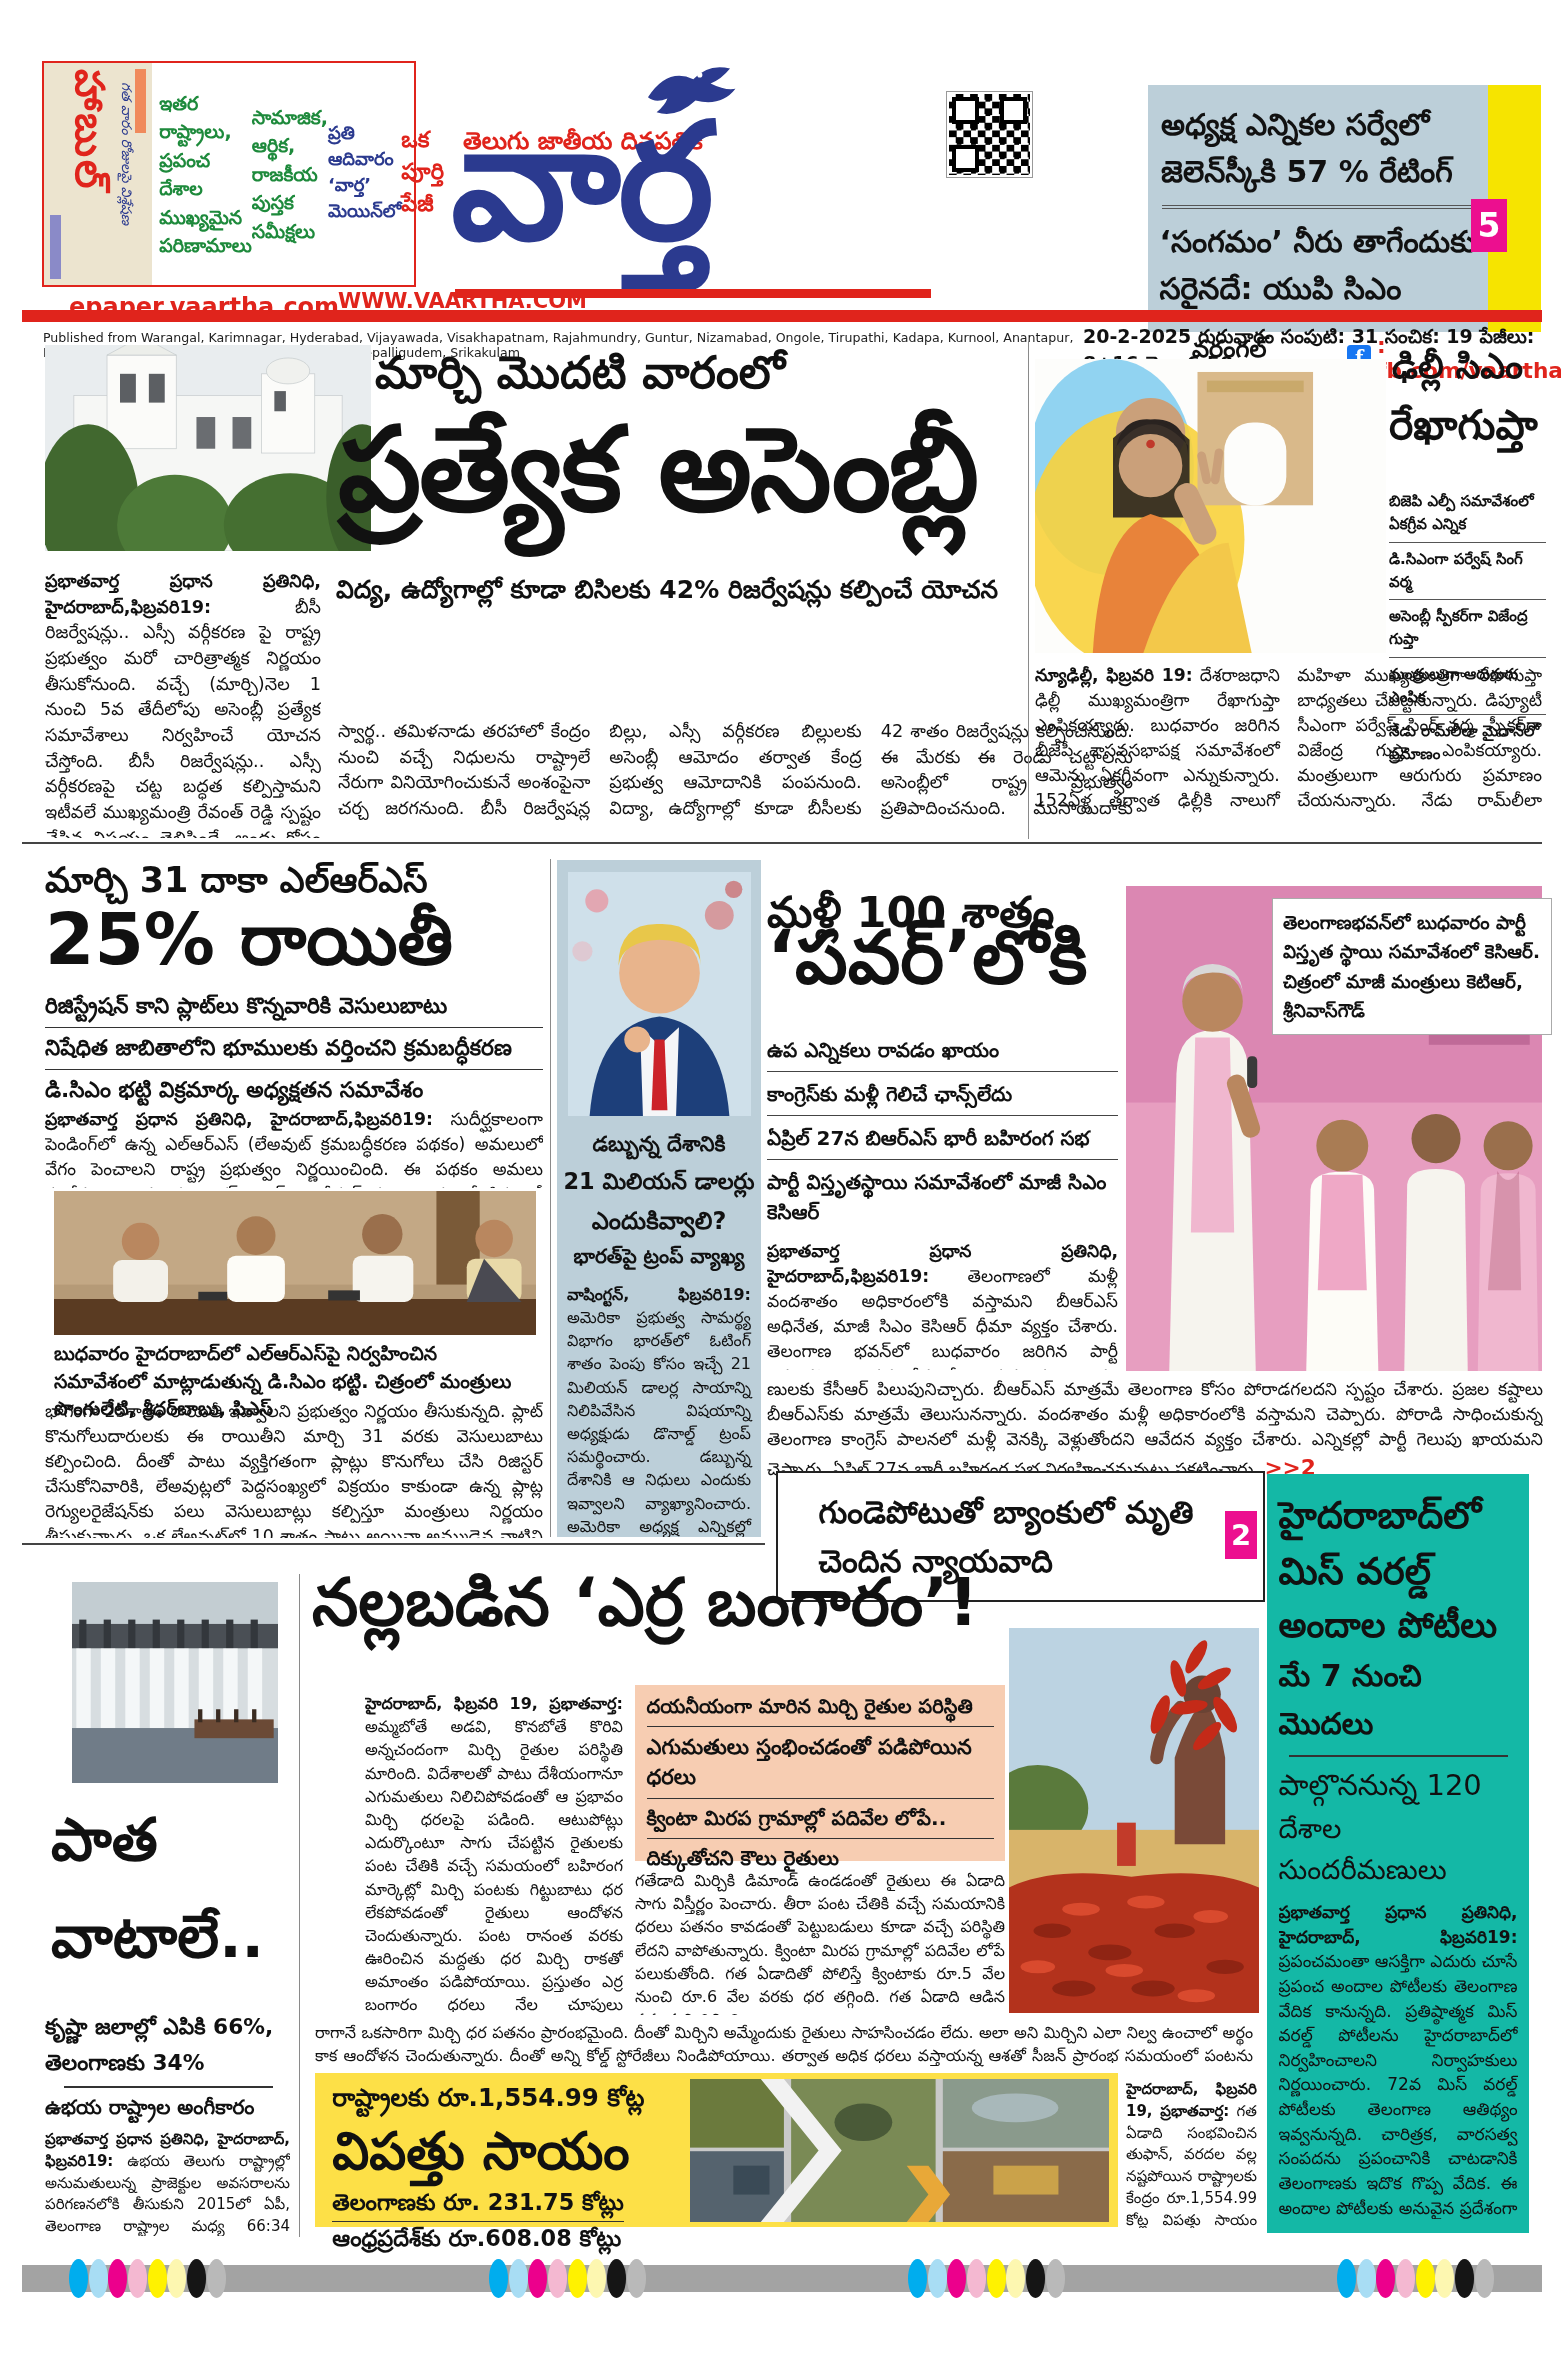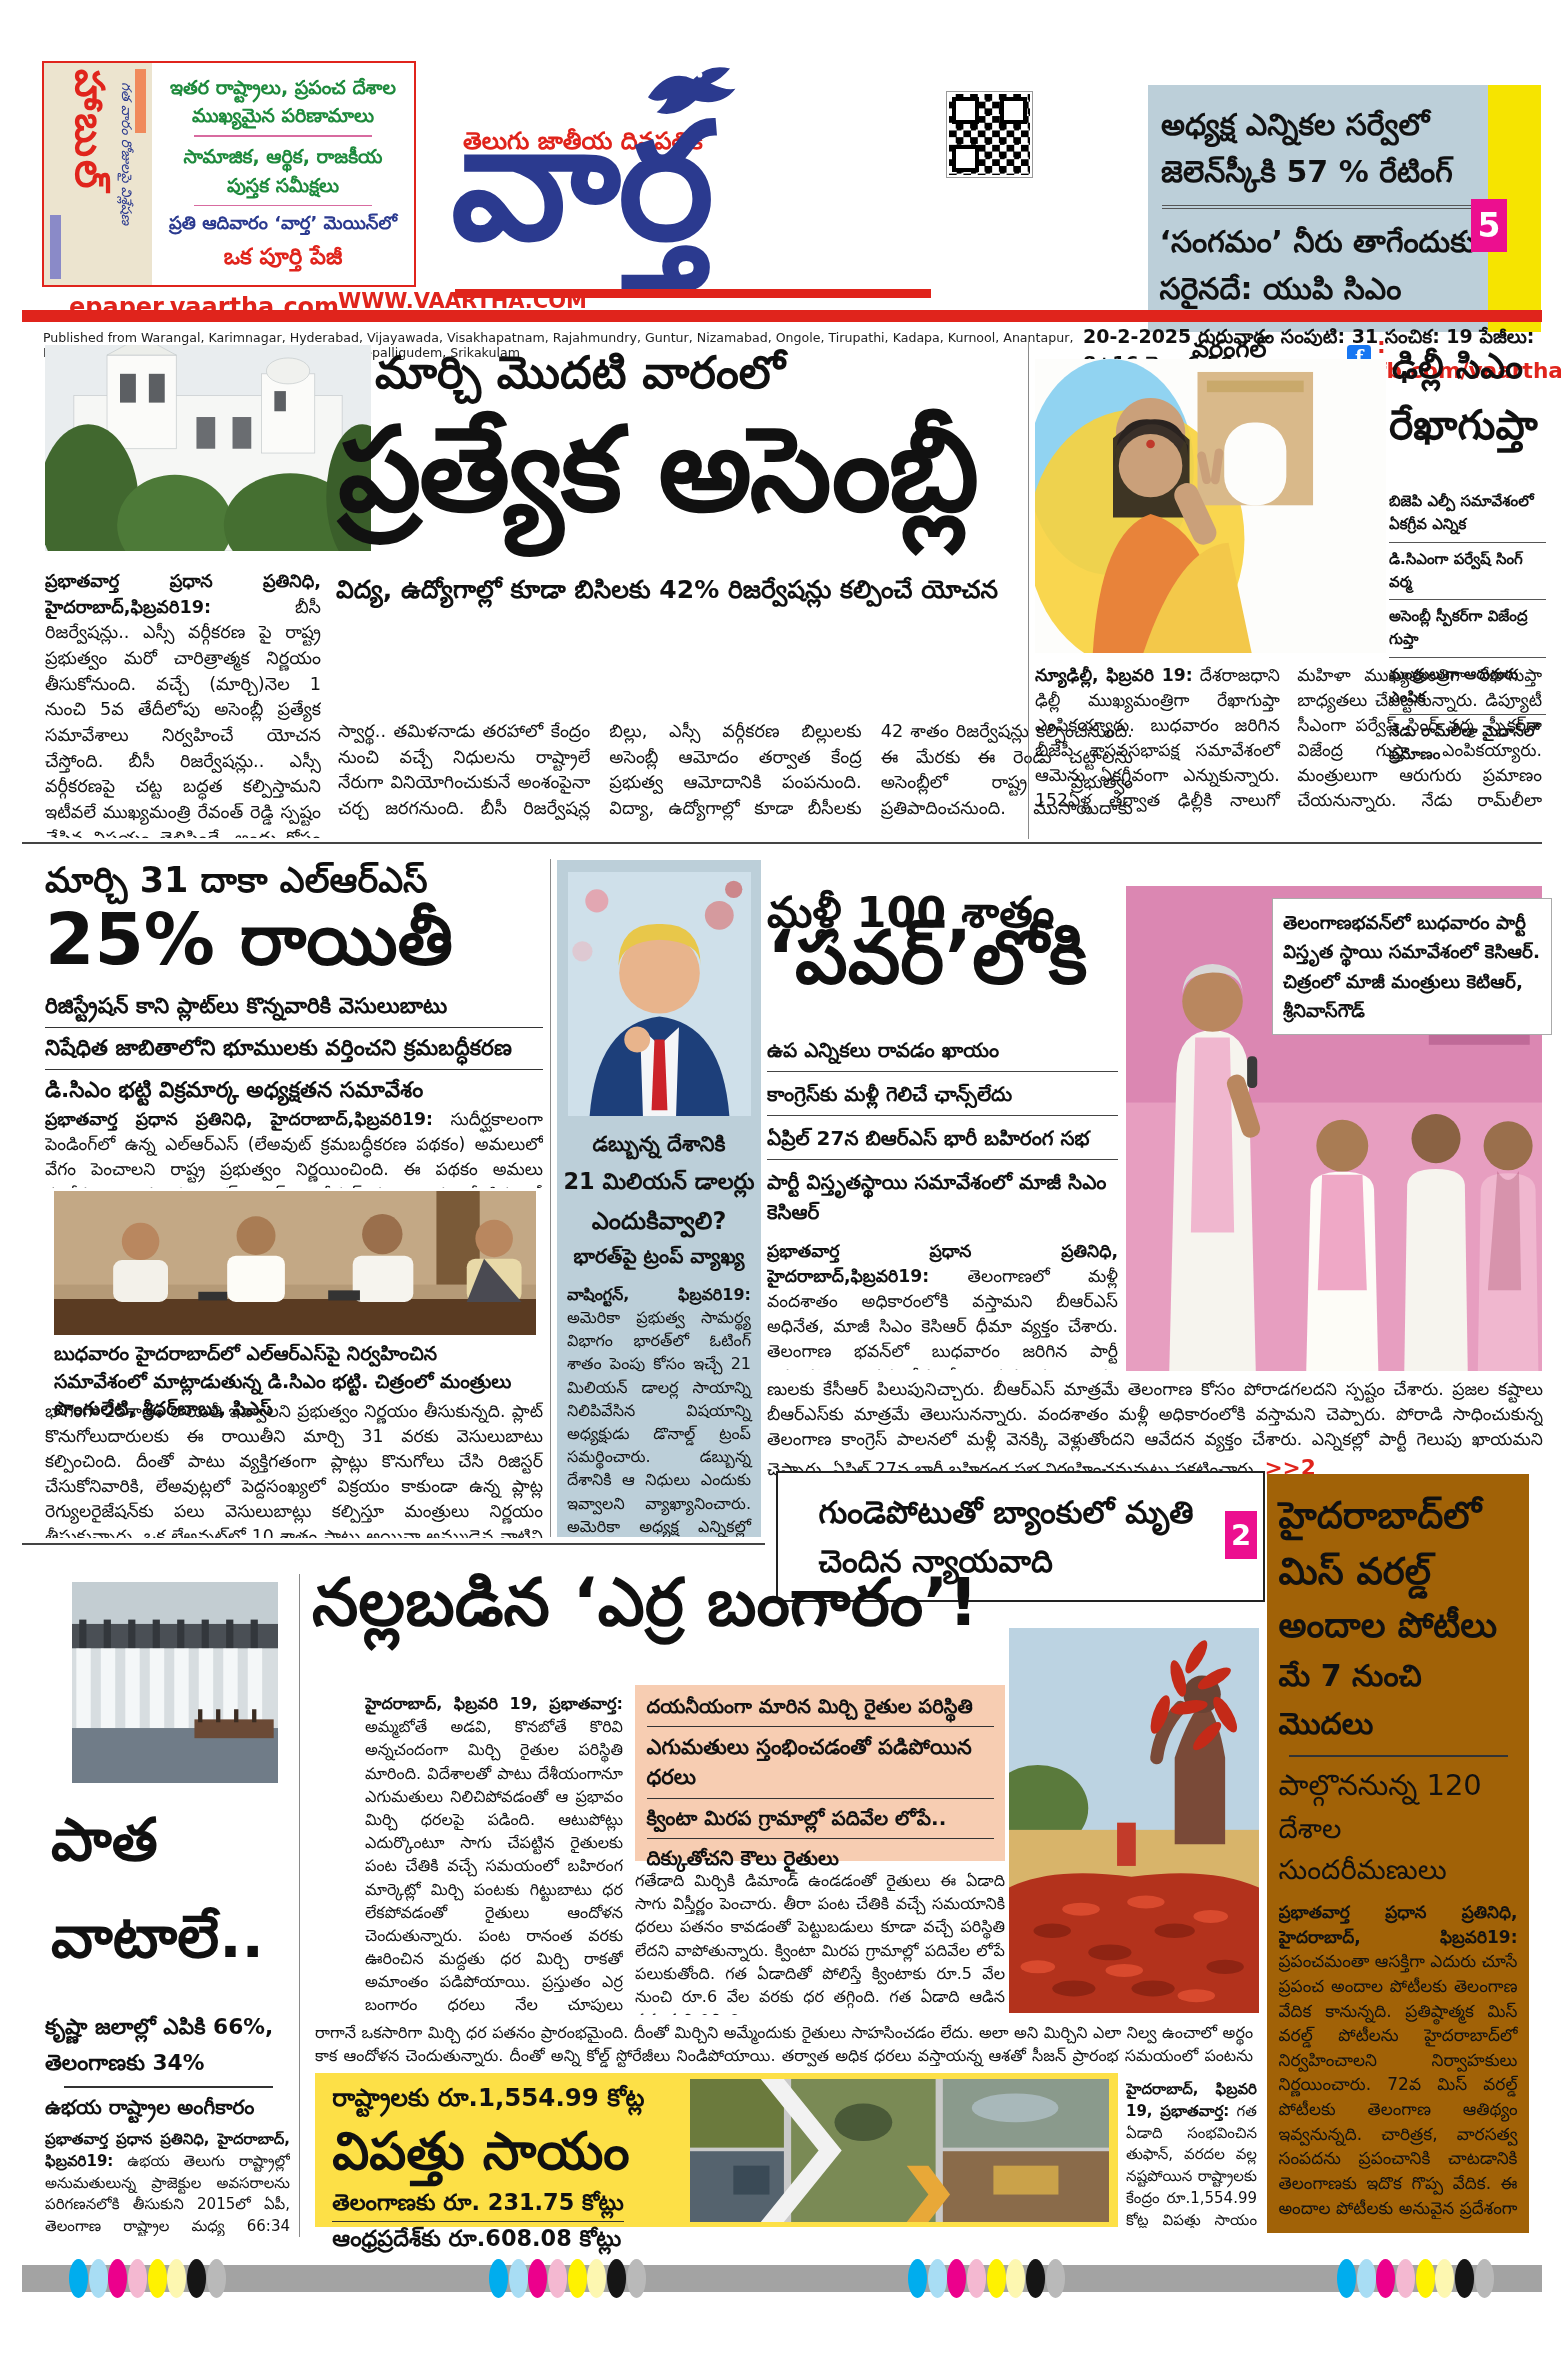--- a/index.html
+++ b/index.html
@@ -26,21 +26,21 @@
 
 <div id="page">
 
   <div class="abs" style="left:42px;top:61px;width:370px;height:222px;border:2.9px solid #e0241c;display:flex;background:#fff">
     <div style="width:108px;background:#ece4cf;position:relative;flex:none">
       <div class="abs" style="right:5.8px;top:5.8px;width:11.5px;height:64px;background:#f08a5c"></div>
       <div class="abs" style="left:5.8px;bottom:5.8px;width:11.5px;height:64px;background:#8a8ac8"></div>
       <div class="abs red b" style="left:19px;top:5.8px;writing-mode:vertical-rl;font-size:40px;letter-spacing:2.9px">హాబుల్</div>
       <div class="abs blue" style="left:74px;top:19px;writing-mode:vertical-rl;font-size:13.7px;font-style:italic">గత వారం రోజులపై విశ్లేషణ</div>
     </div>
-    <div style="flex:1;display:flex;flex-direction:column;justify-content:space-evenly;align-items:center;padding:4.3px 7.2px;text-align:center">
+    <div style="flex:1;display:flex;flex-direction:row;justify-content:space-evenly;align-items:center;padding:4.3px 7.2px;text-align:left">
       <div class="green b" style="font-size:19px;line-height:1.5">ఇతర రాష్ట్రాలు, ప్రపంచ దేశాల ముఖ్యమైన పరిణామాలు</div>
       <div style="width:72%;height:1.4px;background:#d86ba0"></div>
       <div class="green b" style="font-size:19px;line-height:1.5">సామాజిక, ఆర్థిక, రాజకీయ పుస్తక సమీక్షలు</div>
       <div style="width:72%;height:1.4px;background:#d86ba0"></div>
       <div class="blue b" style="font-size:18px">ప్రతి ఆదివారం ‘వార్త’ మెయిన్‌లో</div>
       <div class="red b" style="font-size:22.4px">ఒక పూర్తి పేజీ</div>
     </div>
   </div>
   <div class="abs red b" style="left:69px;top:293px;font-size:24px">epaper.vaartha.com</div>
   <div class="abs red b" style="left:338px;top:289px;font-size:21px">WWW.VAARTHA.COM</div>
@@ -267,21 +267,21 @@
     <span class="cont">&gt;&gt;2</span>
   </div>
 
   <div class="abs hrule" style="left:21.7px;top:1543px;width:743px;height:2.2px"></div>
 
   <div class="abs" style="left:776px;top:1471px;width:485px;height:127px;border:2.9px solid #222;background:#fff;display:flex;align-items:center;justify-content:center">
     <div class="b c" style="font-size:31px;line-height:1.55;width:404px">గుండెపోటుతో బ్యాంకులో మృతి చెందిన న్యాయవాది</div>
     <div class="abs badge" style="right:5.8px;top:38px;width:32px;height:48px;font-size:29px">2</div>
   </div>
 
-  <div class="abs" style="left:1267px;top:1474px;width:262px;height:759px;background:#a16207;display:flex;flex-direction:column;padding:14.4px 11.5px;box-sizing:border-box">
+  <div class="abs" style="left:1267px;top:1474px;width:262px;height:759px;background:#14b8a6;display:flex;flex-direction:column;padding:14.4px 11.5px;box-sizing:border-box">
     <div class="b c" style="font-size:37px;line-height:1.5">హైదరాబాద్‌లో</div>
     <div class="b c" style="font-size:37px;line-height:1.5">మిస్ వరల్డ్</div>
     <div class="b c" style="font-size:35px;line-height:1.5">అందాల పోటీలు</div>
     <div class="b c" style="font-size:30px;line-height:1.6">మే 7 నుంచి మొదలు</div>
     <div style="border-top:2.2px solid #333;margin:7.2px 10px"></div>
     <div class="c" style="font-size:29px;line-height:1.5">పాల్గొననున్న 120</div>
     <div class="c" style="font-size:27.4px;line-height:1.5">దేశాల సుందరీమణులు</div>
     <div class="body-sm" style="font-size:17px;margin-top:10px;overflow:hidden;flex:1">
       <span class="b">ప్రభాతవార్త ప్రధాన ప్రతినిధి, హైదరాబాద్, ఫిబ్రవరి19:</span>
       <span>ప్రపంచమంతా ఆసక్తిగా ఎదురు చూసే ప్రపంచ అందాల పోటీలకు తెలంగాణ వేదిక కానున్నది. ప్రతిష్ఠాత్మక మిస్ వరల్డ్ పోటీలను హైదరాబాద్‌లో నిర్వహించాలని నిర్వాహకులు నిర్ణయించారు. 72వ మిస్ వరల్డ్ పోటీలకు తెలంగాణ ఆతిథ్యం ఇవ్వనున్నది. చారిత్రక, వారసత్వ సంపదను ప్రపంచానికి చాటడానికి తెలంగాణకు ఇదొక గొప్ప వేదిక. ఈ అందాల పోటీలకు అనువైన ప్రదేశంగా తెలంగాణను ఎంచుకున్నారు. దాదాపు నాలుగు వారాల పాటు జరిగే ఈ పోటీలలో 120 దేశాల సుందరీమణులు పాల్గొననున్నారు. మే 7 నుంచి 31 వరకూ ఈ వేడుకలు జరగనున్నాయి. ప్రఖ్యాతి గాంచిన ఈ పోటీలను ఘనంగా నిర్వహించేందుకు రాష్ట్ర ప్రభుత్వం ఏర్పాట్లు చేస్తోంది.</span>

